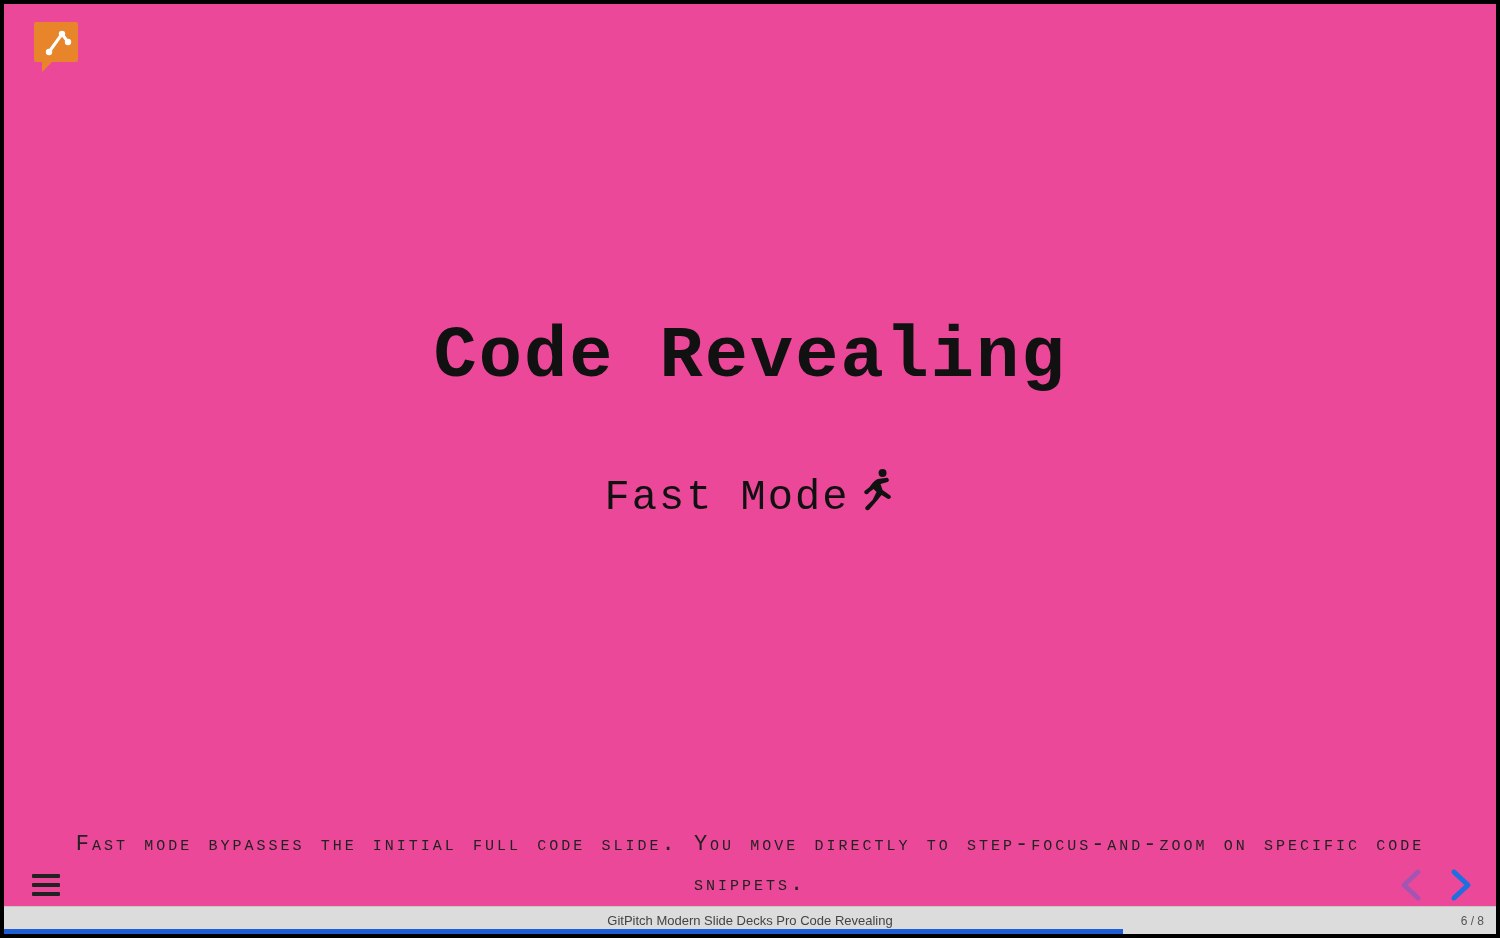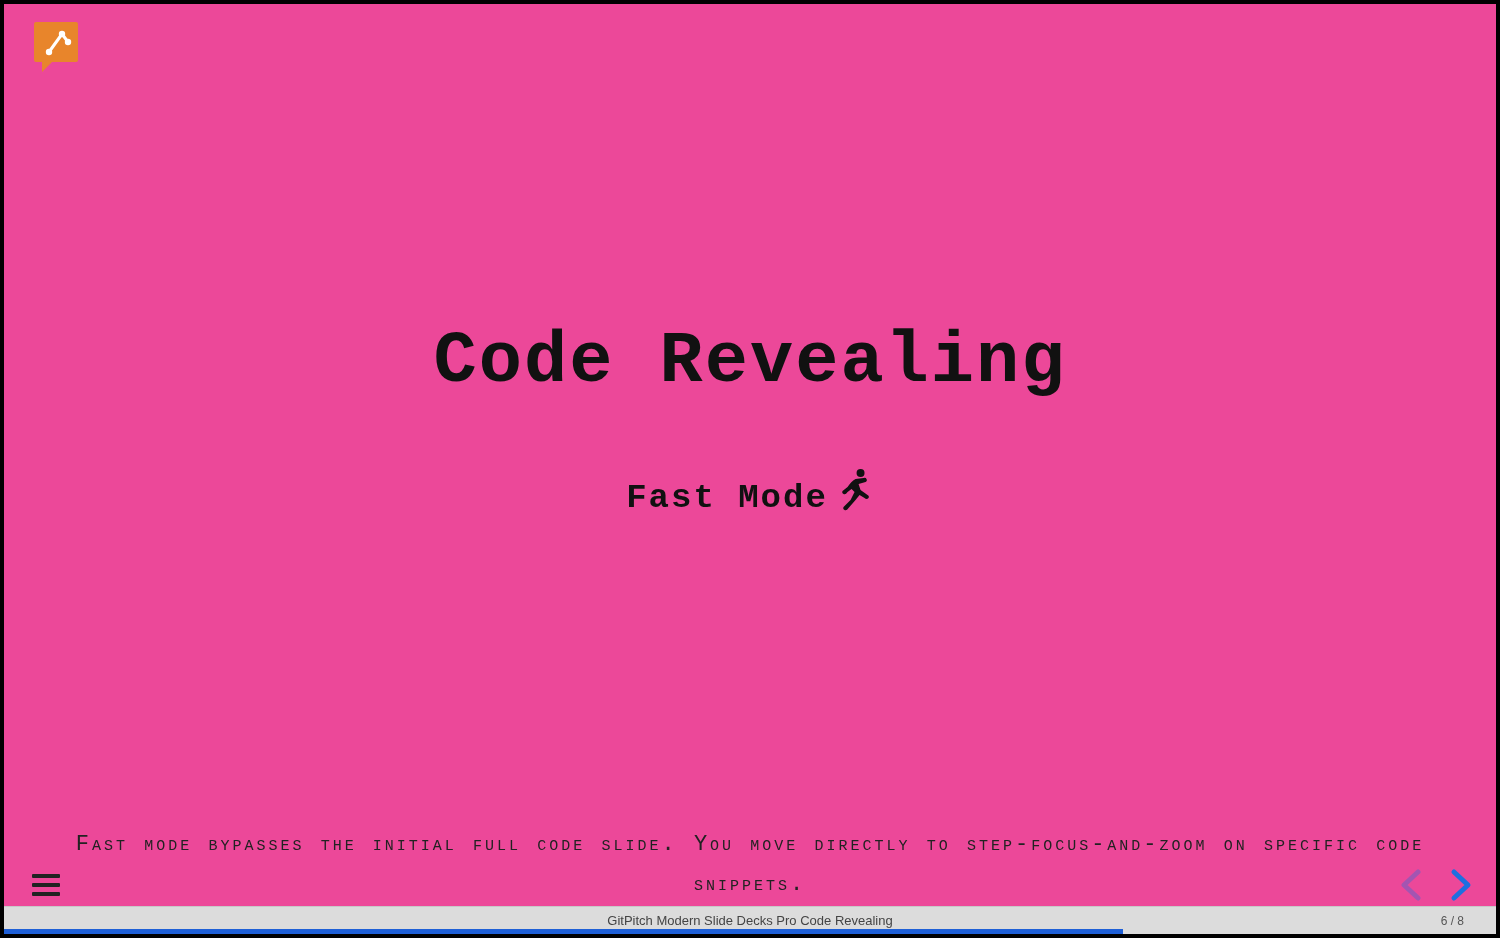--- a/index.html
+++ b/index.html
@@ -34,22 +34,22 @@
     font-weight: 700;
     letter-spacing: 2px;
     color: #111;
   }
   .subtitle-row {
     margin-top: 58px;
     display: inline-flex; align-items: center; justify-content: center;
     gap: 6px;
   }
   .subtitle {
-    font-size: 34px;
-    font-weight: 700;
+    font-size: 42px;
+    font-weight: 400;
     letter-spacing: 2px;
     color: #111;
     margin-top: 18px;
   }
   .run-icon { width: 40px; height: 44px; display: inline-block; }
   
   .desc {
     position: absolute;
     left: 0; right: 0;
     bottom: 0;
@@ -89,21 +89,21 @@
     display: flex; align-items: center;
     font-family: Arial, Helvetica, sans-serif;
     font-size: 13px;
     color: #444;
     position: relative;
   }
   .status-title {
     position: absolute; left: 50%; transform: translateX(-50%);
   }
   .status-count {
-    position: absolute; right: 32px;
+    position: absolute; right: 12px;
     font-size: 12px; color: #555; text-align: center;
   }
   
   .progress-track {
     position: absolute;
     left: 0; right: 0; bottom: 0;
     height: 5px;
     background: transparent;
   }
   .progress-fill {

